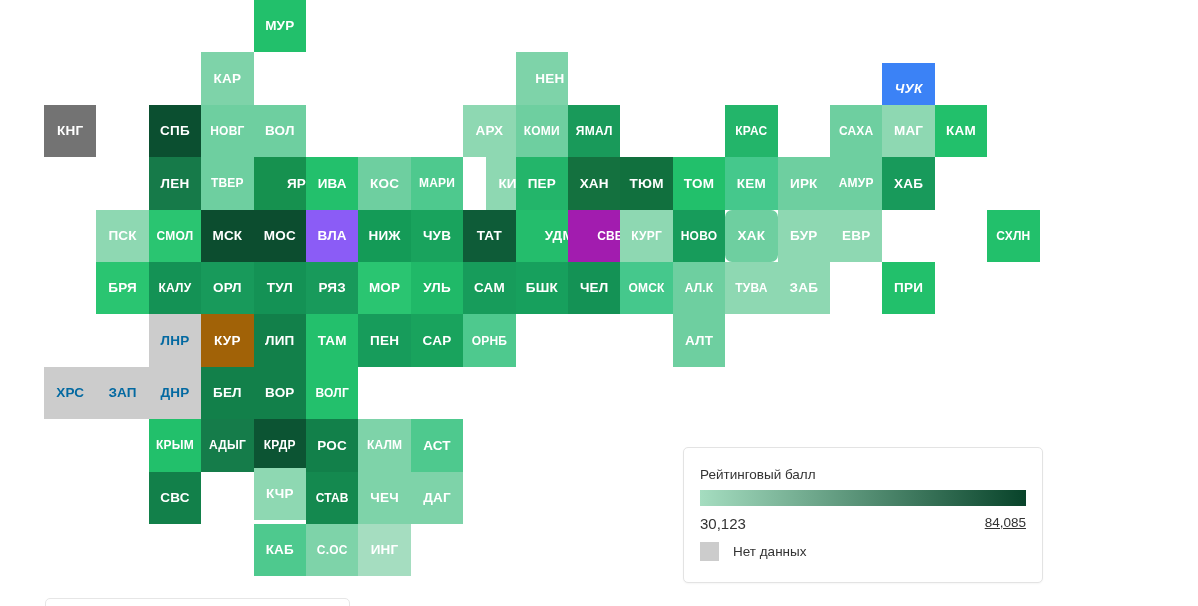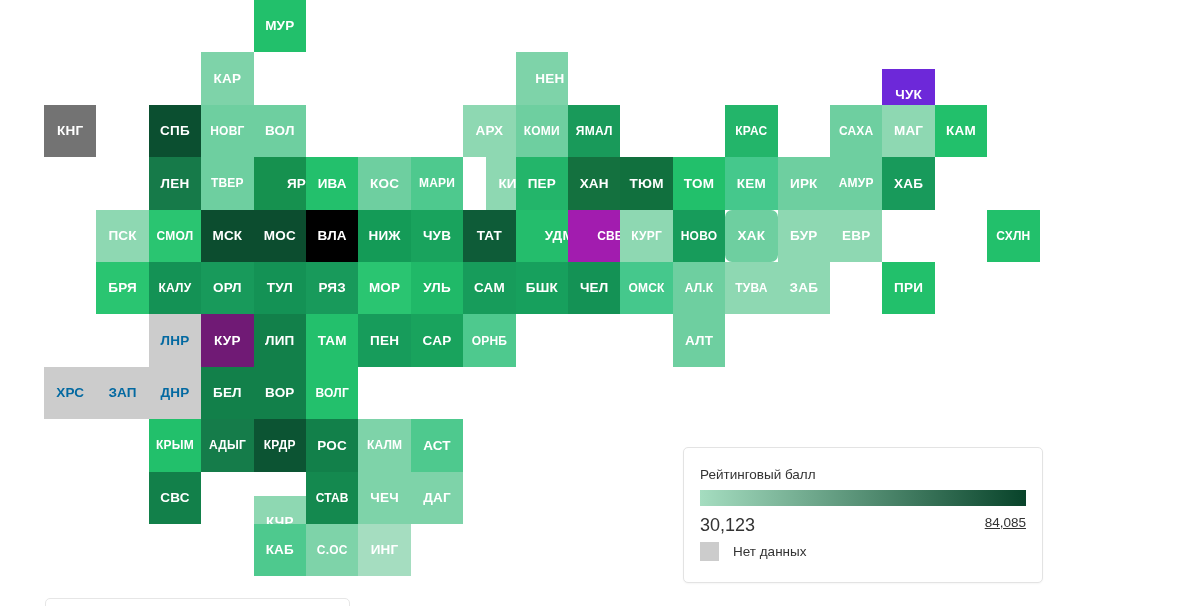--- a/index.html
+++ b/index.html
@@ -69,21 +69,21 @@
     position: absolute;
     left: 16px;
     top: 42px;
     width: 326px;
     height: 16px;
   }
   #legend-min {
     position: absolute;
     left: 16px;
     top: 67px;
-    font-size: 18px;
+    font-size: 15px;
     color: #333333;
   }
   #legend-max {
     position: absolute;
     right: 16px;
     top: 67px;
     font-size: 13.5px;
     color: #333333;
     text-align: right;
     text-decoration: underline;
@@ -129,21 +129,21 @@
 <div id="tilemap">
     <div class="tile" style="left: 253.6px; top: 0px; background: rgb(34, 192, 107);">
       <span class="tile-label">МУР</span>
     </div>
     <div class="tile" style="left: 515.6px; top: 52.4px; background: rgb(126, 211, 169); padding-left: 16px;">
       <span class="tile-label">НЕН</span>
     </div>
     <div class="tile" style="left: 201.2px; top: 52.4px; background: rgb(126, 211, 169);">
       <span class="tile-label">КАР</span>
     </div>
-    <div class="tile" style="left: 882.4px; top: 69px; background: #6d28d9;">
+    <div class="tile" style="left: 882.4px; top: 63px; background: #3b82f6; font-style: italic;">
       <span class="tile-label">ЧУК</span>
     </div>
     <div class="tile" style="left: 44px; top: 104.8px; background: #737373;">
       <span class="tile-label">КНГ</span>
     </div>
     <div class="tile" style="left: 148.8px; top: 104.8px; background: rgb(11, 79, 48);">
       <span class="tile-label">СПБ</span>
     </div>
     <div class="tile tiny" style="left: 201.2px; top: 104.8px; background: rgb(110, 207, 160);">
       <span class="tile-label">НОВГ</span>
@@ -222,21 +222,21 @@
     </div>
     <div class="tile tiny" style="left: 148.8px; top: 209.6px; background: rgb(42, 197, 113);">
       <span class="tile-label">СМОЛ</span>
     </div>
     <div class="tile" style="left: 201.2px; top: 209.6px; background: rgb(12, 77, 47);">
       <span class="tile-label">МСК</span>
     </div>
     <div class="tile" style="left: 253.6px; top: 209.6px; background: rgb(12, 77, 47);">
       <span class="tile-label">МОС</span>
     </div>
-    <div class="tile" style="left: 306px; top: 209.6px; background: #000000;">
+    <div class="tile" style="left: 306px; top: 209.6px; background: #8b5cf6;">
       <span class="tile-label">ВЛА</span>
     </div>
     <div class="tile" style="left: 358.4px; top: 209.6px; background: rgb(20, 155, 87);">
       <span class="tile-label">НИЖ</span>
     </div>
     <div class="tile" style="left: 410.8px; top: 209.6px; background: rgb(25, 163, 93);">
       <span class="tile-label">ЧУВ</span>
     </div>
     <div class="tile" style="left: 463.2px; top: 209.6px; background: rgb(14, 92, 56);">
       <span class="tile-label">ТАТ</span>
@@ -306,21 +306,21 @@
     </div>
     <div class="tile" style="left: 777.6px; top: 262px; background: rgb(142, 216, 178);">
       <span class="tile-label">ЗАБ</span>
     </div>
     <div class="tile" style="left: 882.4px; top: 262px; background: rgb(34, 192, 107);">
       <span class="tile-label">ПРИ</span>
     </div>
     <div class="tile nodata" style="left: 148.8px; top: 314.4px; background: rgb(204, 204, 204);">
       <span class="tile-label">ЛНР</span>
     </div>
-    <div class="tile" style="left: 201.2px; top: 314.4px; background: #701a75;">
+    <div class="tile" style="left: 201.2px; top: 314.4px; background: #a16207;">
       <span class="tile-label">КУР</span>
     </div>
     <div class="tile" style="left: 253.6px; top: 314.4px; background: rgb(18, 128, 74);">
       <span class="tile-label">ЛИП</span>
     </div>
     <div class="tile" style="left: 306px; top: 314.4px; background: rgb(35, 192, 108);">
       <span class="tile-label">ТАМ</span>
     </div>
     <div class="tile" style="left: 358.4px; top: 314.4px; background: rgb(23, 156, 91);">
       <span class="tile-label">ПЕН</span>
@@ -366,21 +366,21 @@
     </div>
     <div class="tile tiny" style="left: 358.4px; top: 419.2px; background: rgb(126, 211, 169);">
       <span class="tile-label">КАЛМ</span>
     </div>
     <div class="tile" style="left: 410.8px; top: 419.2px; background: rgb(78, 201, 142);">
       <span class="tile-label">АСТ</span>
     </div>
     <div class="tile" style="left: 148.8px; top: 471.6px; background: rgb(18, 128, 74);">
       <span class="tile-label">СВС</span>
     </div>
-    <div class="tile" style="left: 253.6px; top: 496px; background: rgb(142, 216, 178);">
+    <div class="tile" style="left: 253.6px; top: 468px; background: rgb(142, 216, 178);">
       <span class="tile-label">КЧР</span>
     </div>
     <div class="tile tiny" style="left: 306px; top: 471.6px; background: rgb(20, 137, 79);">
       <span class="tile-label">СТАВ</span>
     </div>
     <div class="tile" style="left: 358.4px; top: 471.6px; background: rgb(126, 211, 169);">
       <span class="tile-label">ЧЕЧ</span>
     </div>
     <div class="tile" style="left: 410.8px; top: 471.6px; background: rgb(126, 211, 169);">
       <span class="tile-label">ДАГ</span>

